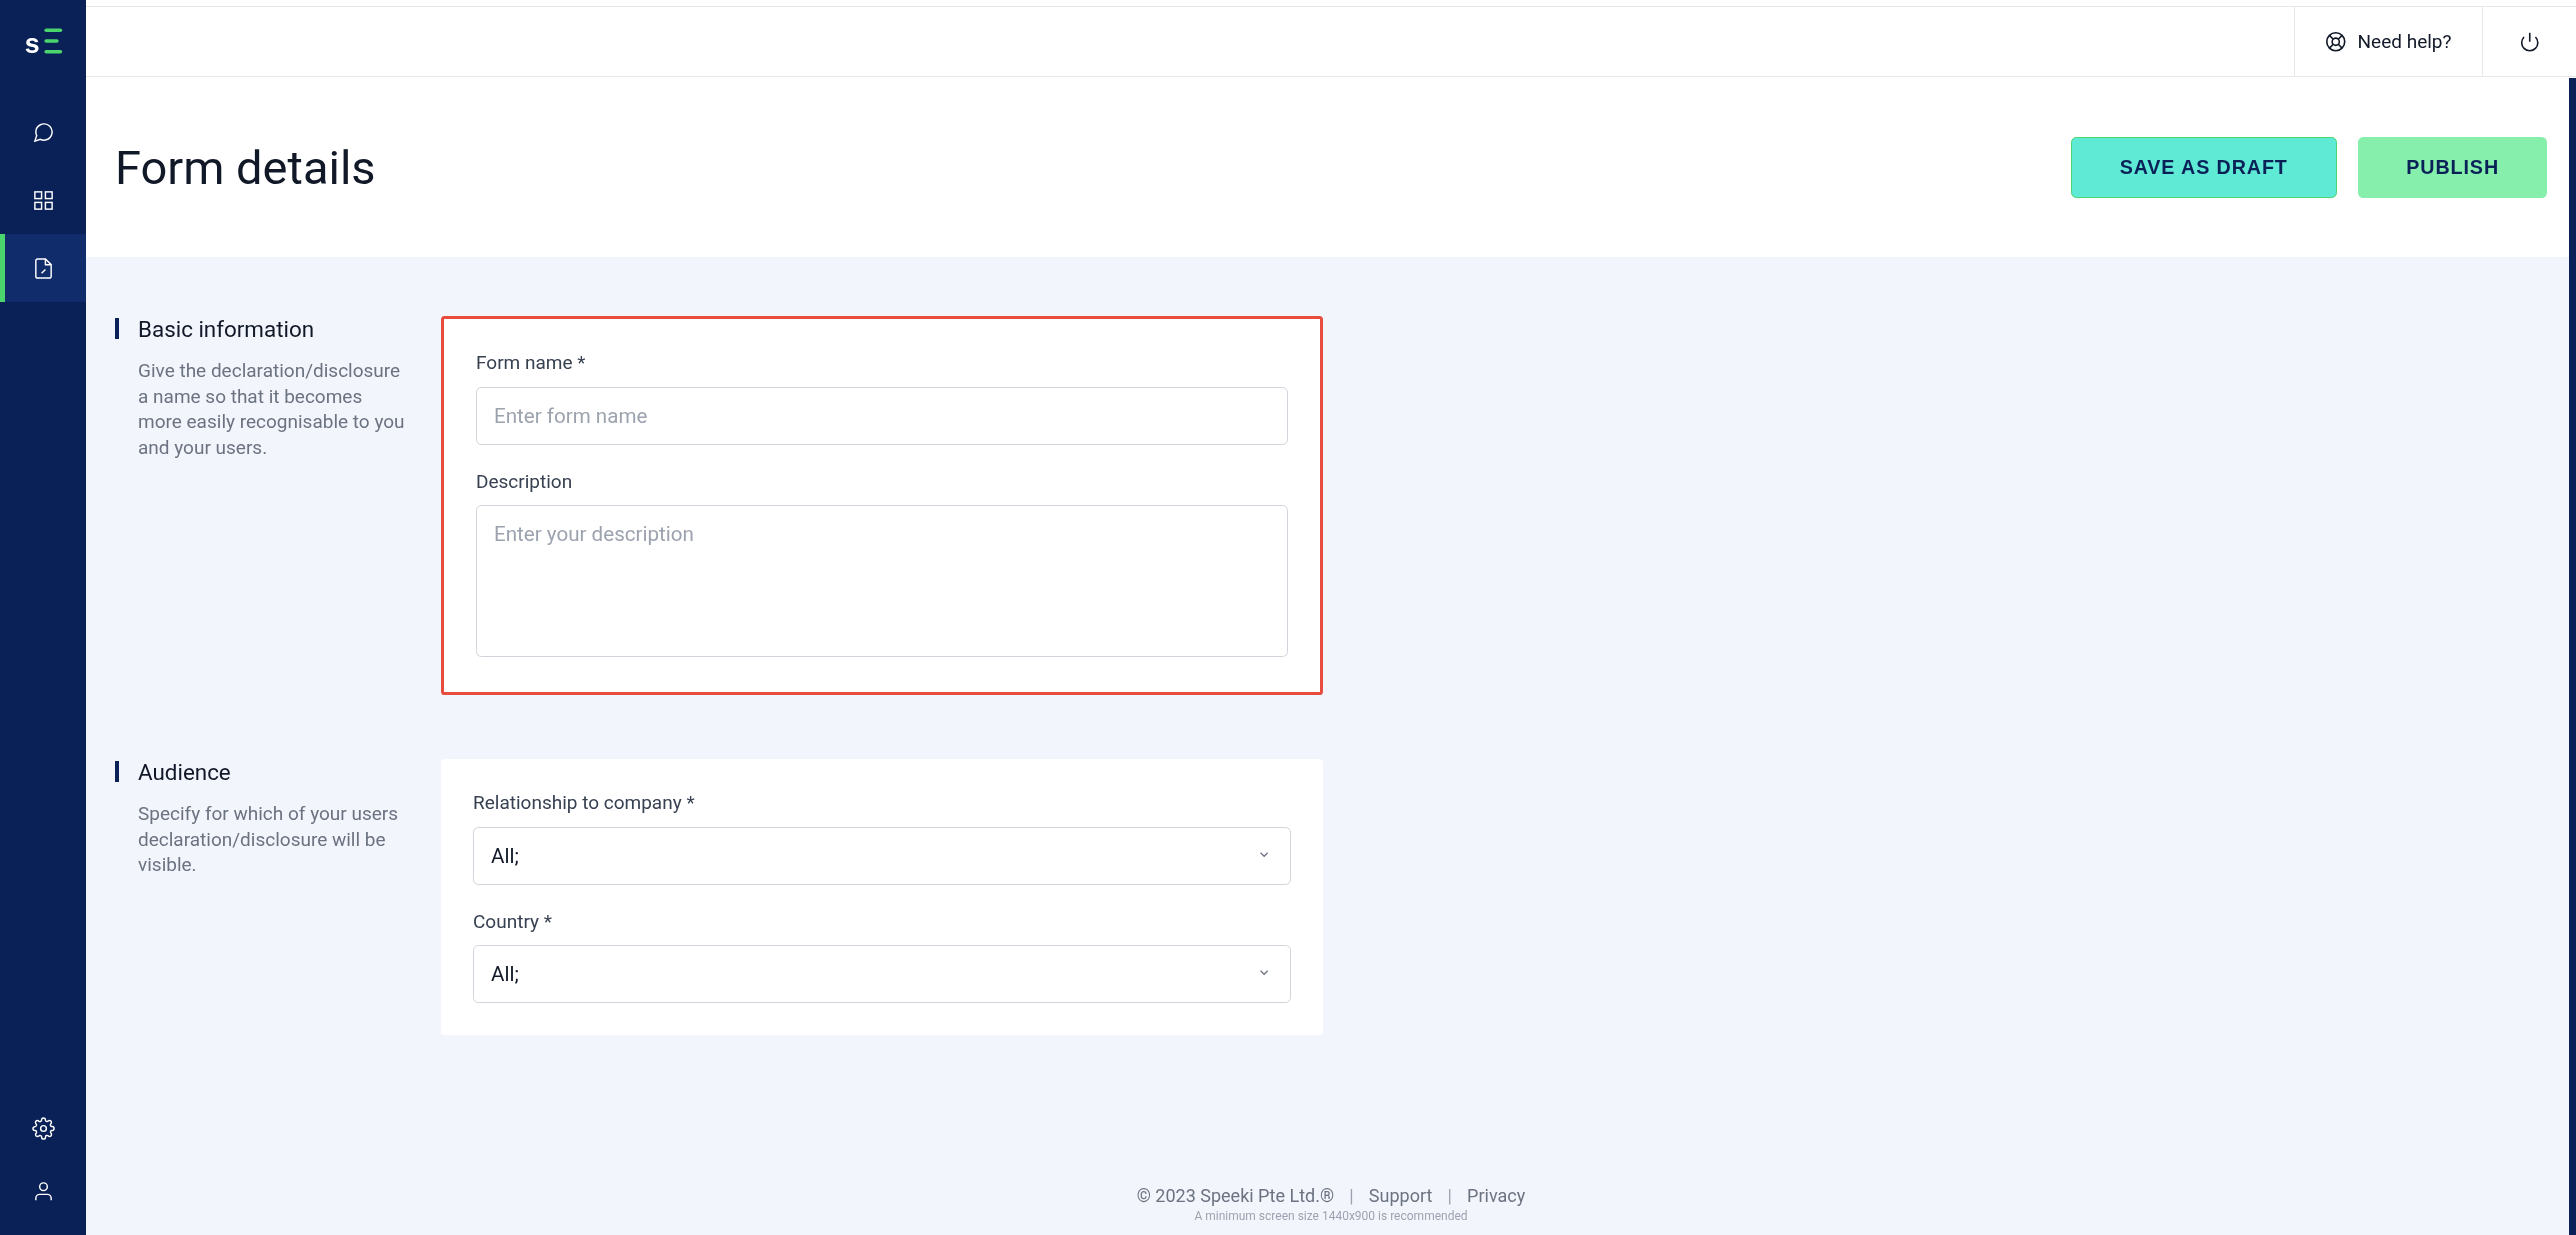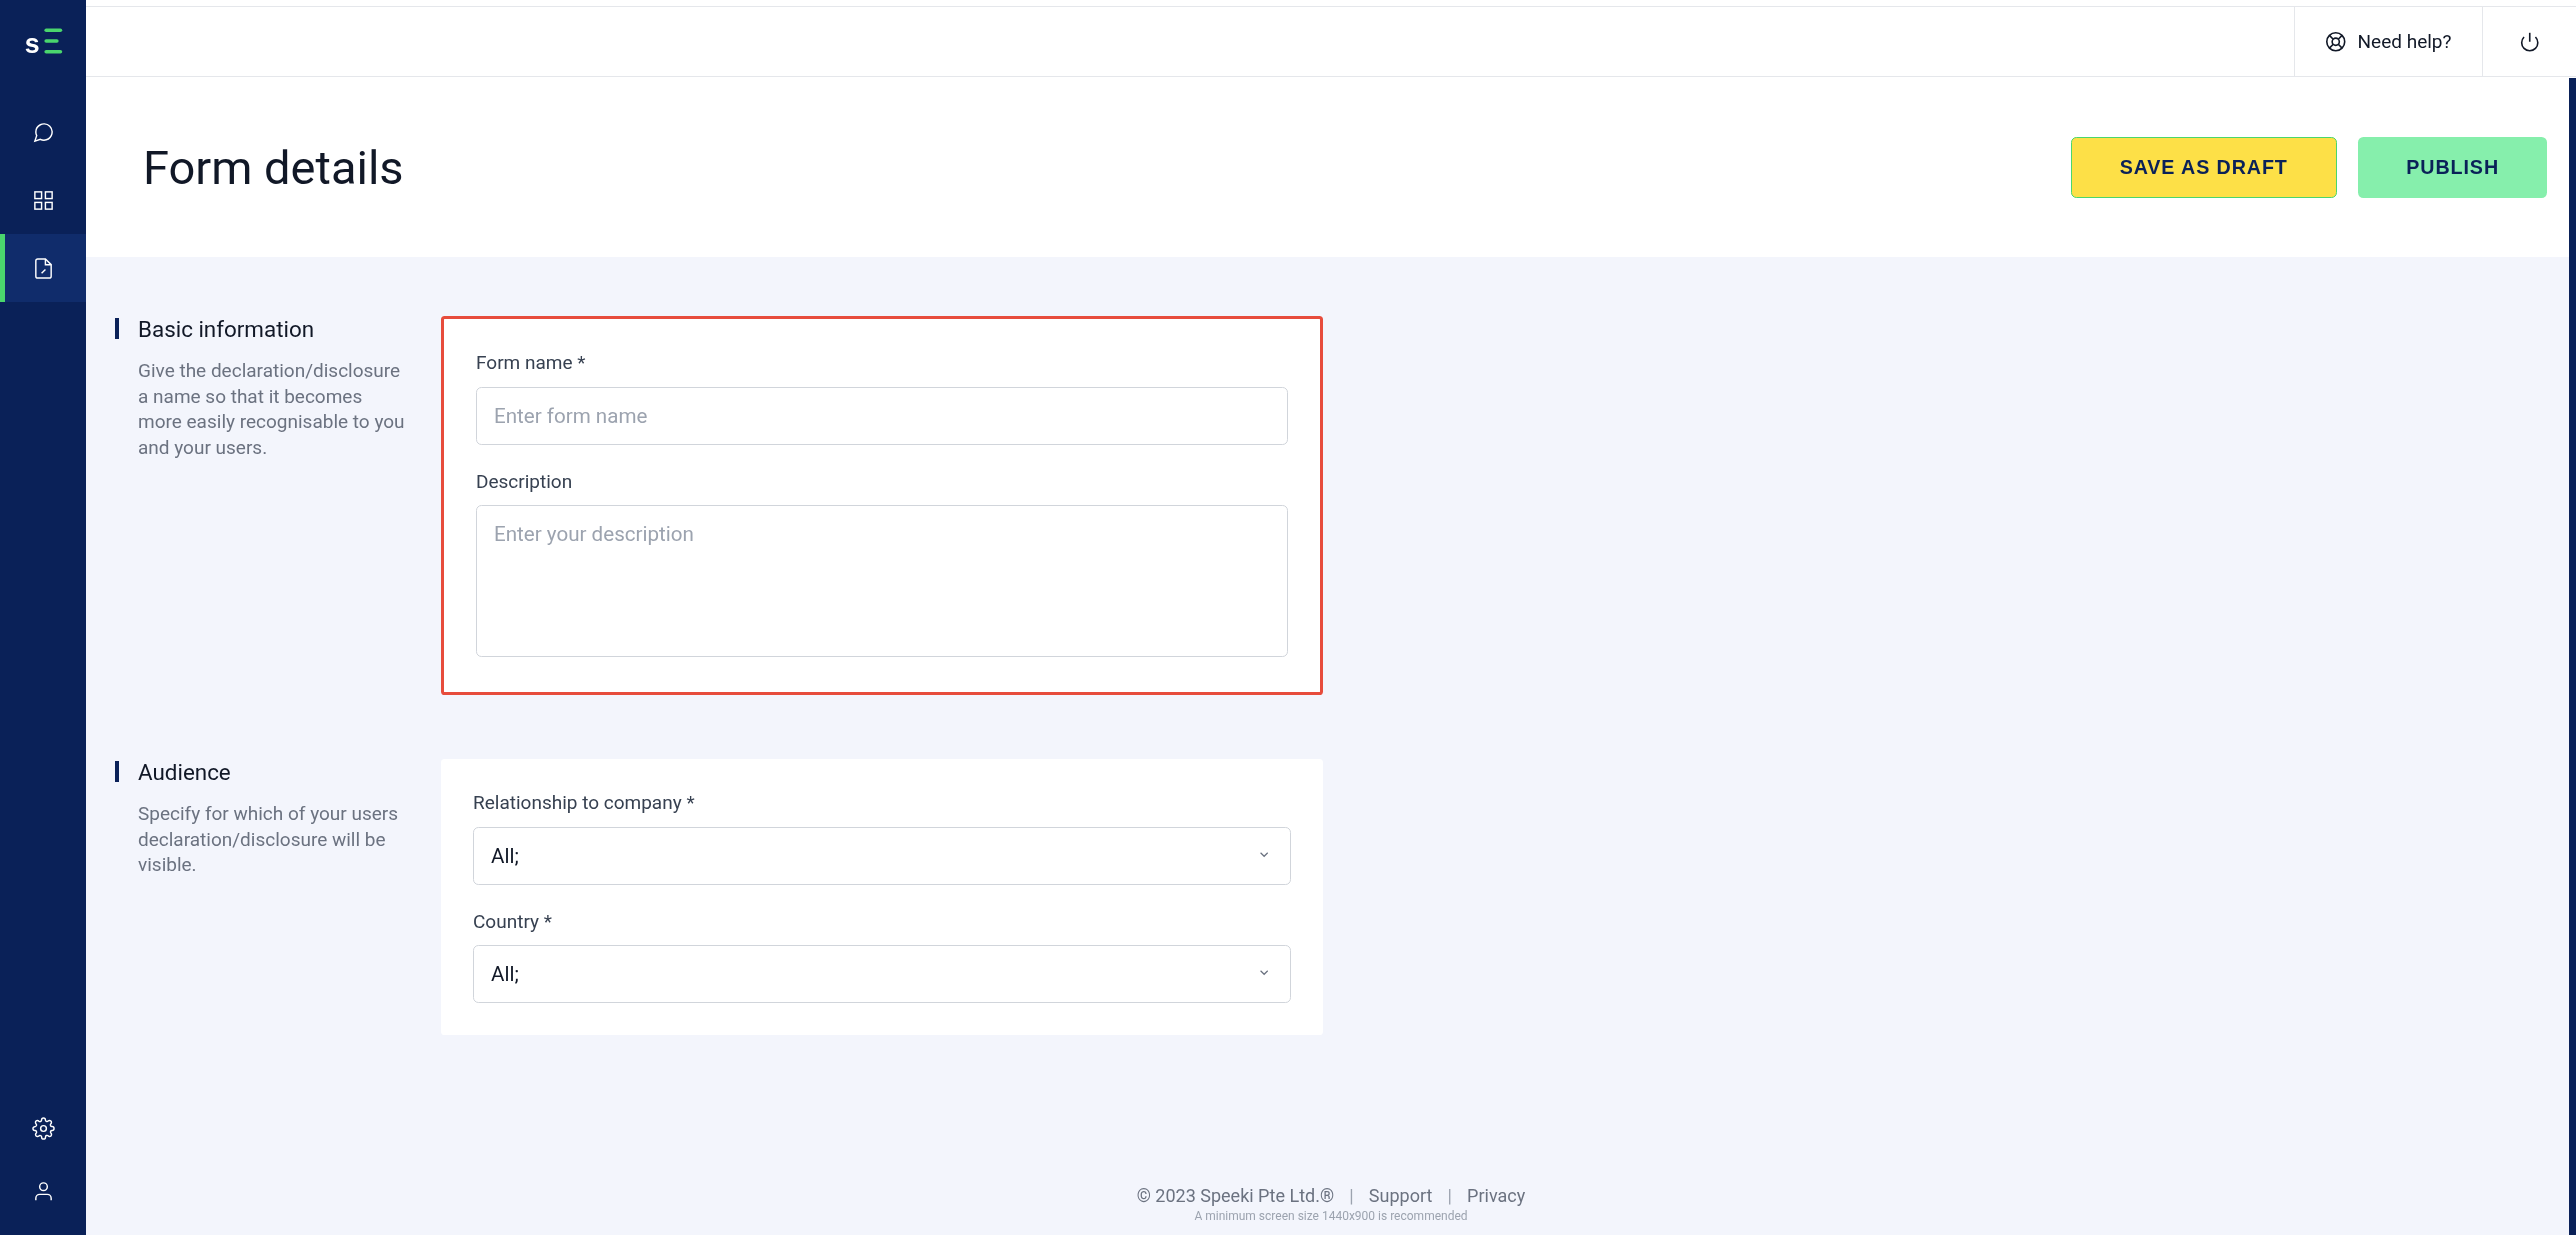--- a/index.html
+++ b/index.html
@@ -114,21 +114,20 @@
       position: absolute;
       left: 86px;
       right: 0;
       top: 78px;
       height: 179px;
       background: #fff;
       display: flex;
       align-items: center;
       justify-content: space-between;
       padding: 0 29px;
-      margin-left: 28px;
     }
     .page-title {
       font-size: 47px;
       font-weight: 400;
       color: #111827;
     }
     .header-actions {
       display: flex;
       gap: 21.5px;
     }
@@ -136,21 +135,21 @@
       padding: 18px 48px;
       font-size: 19.7px;
       font-weight: 700;
       letter-spacing: 0.9px;
       border-radius: 5.4px;
       cursor: pointer;
       border: none;
       text-transform: uppercase;
     }
     .btn-outline {
-      background: #fde047;
+      background: #5eead4;
       color: #0a2158;
       border: 1.8px solid #4ad66d;
     }
     .btn-primary {
       background: #86efac;
       color: #0a2158;
     }
     .content-area {
       position: absolute;
       left: 86px;

